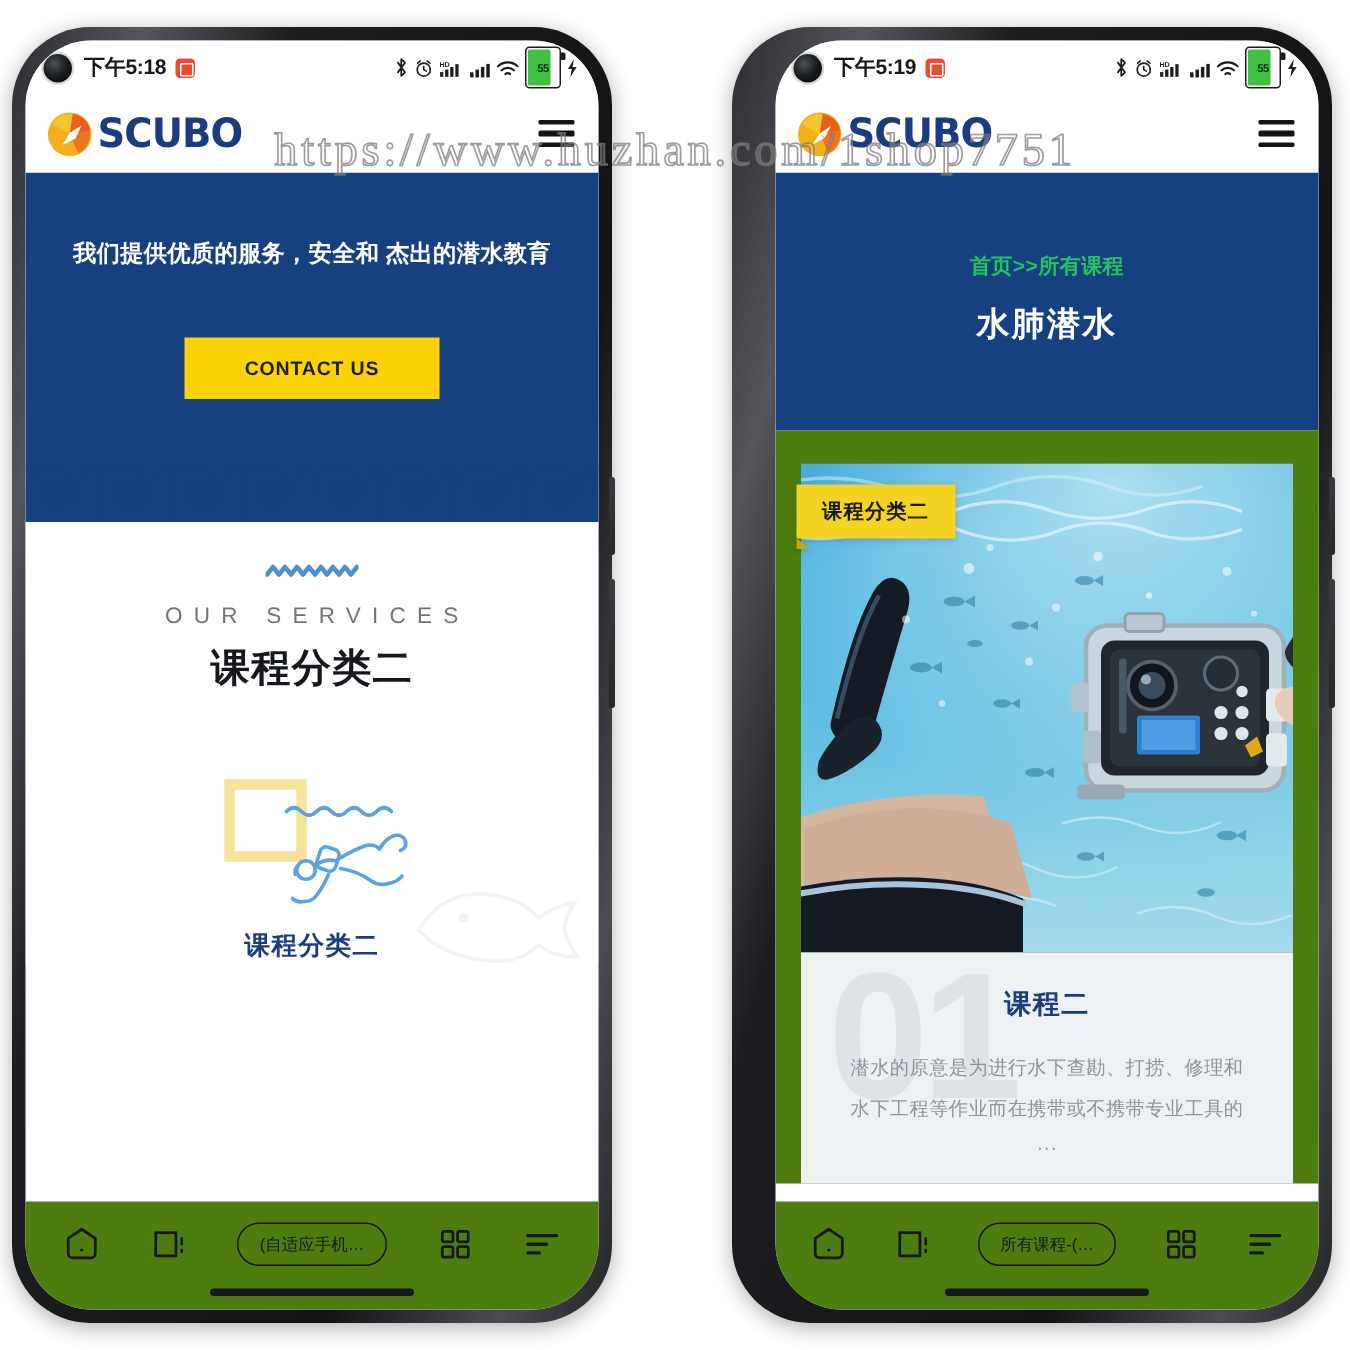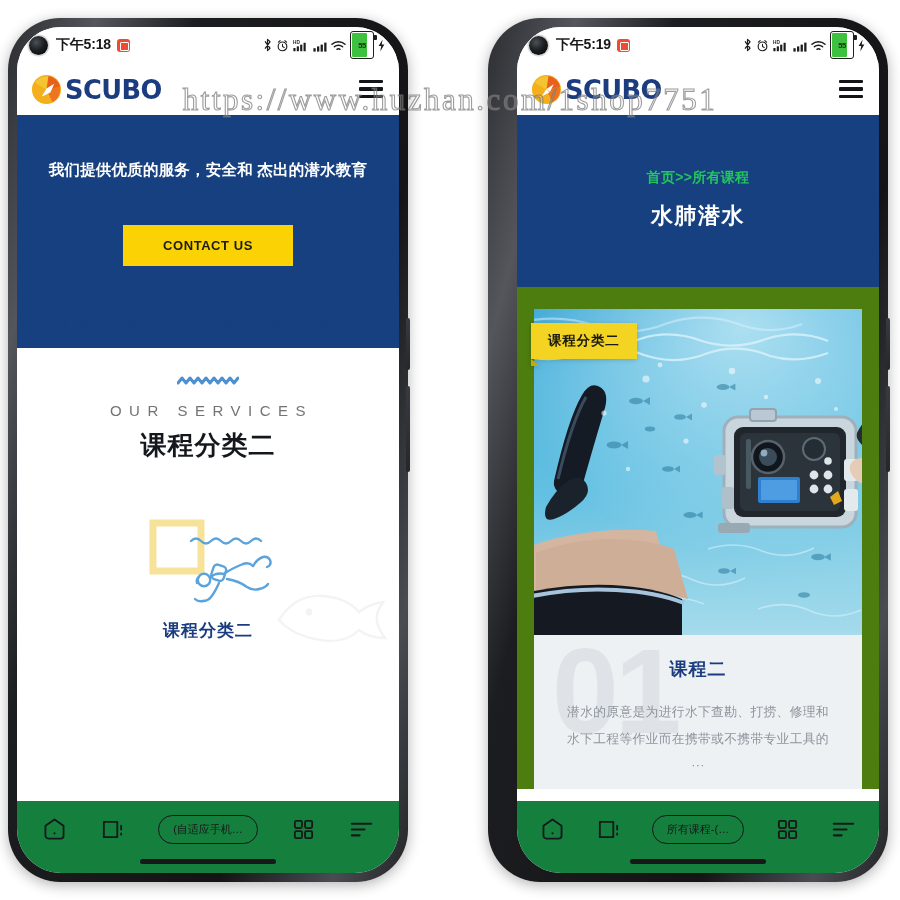--- a/index.html
+++ b/index.html
@@ -148,21 +148,21 @@
     font-family: "Liberation Sans", sans-serif;
   }
   .course-name { position: relative; z-index: 2; font-size: 18px; font-weight: 700; color: #1b3d80; letter-spacing: 1px; }
   .course-desc {
     position: relative; z-index: 2; margin-top: 18px; font-size: 12.8px; color: #8d949c;
     line-height: 2.08; padding: 0 22px; letter-spacing: .3px;
   }
 
   
   .navbar {
-    position: absolute; left: 0; right: 0; bottom: 0; height: 72px; background: #15803d;
+    position: absolute; left: 0; right: 0; bottom: 0; height: 72px; background: #4d7c0f;
     display: flex; align-items: center; justify-content: space-around; padding: 0 14px 16px;
     z-index: 6;
     gap: 12px;
   }
   .nav-pill {
     border: 1.8px solid #15171a; border-radius: 16px; height: 29px;
     display: flex; align-items: center; justify-content: center; padding: 0 14px;
     font-size: 11px; color: #16181b; white-space: nowrap; max-width: 108px; overflow: hidden;
   }
   .home-ind {

